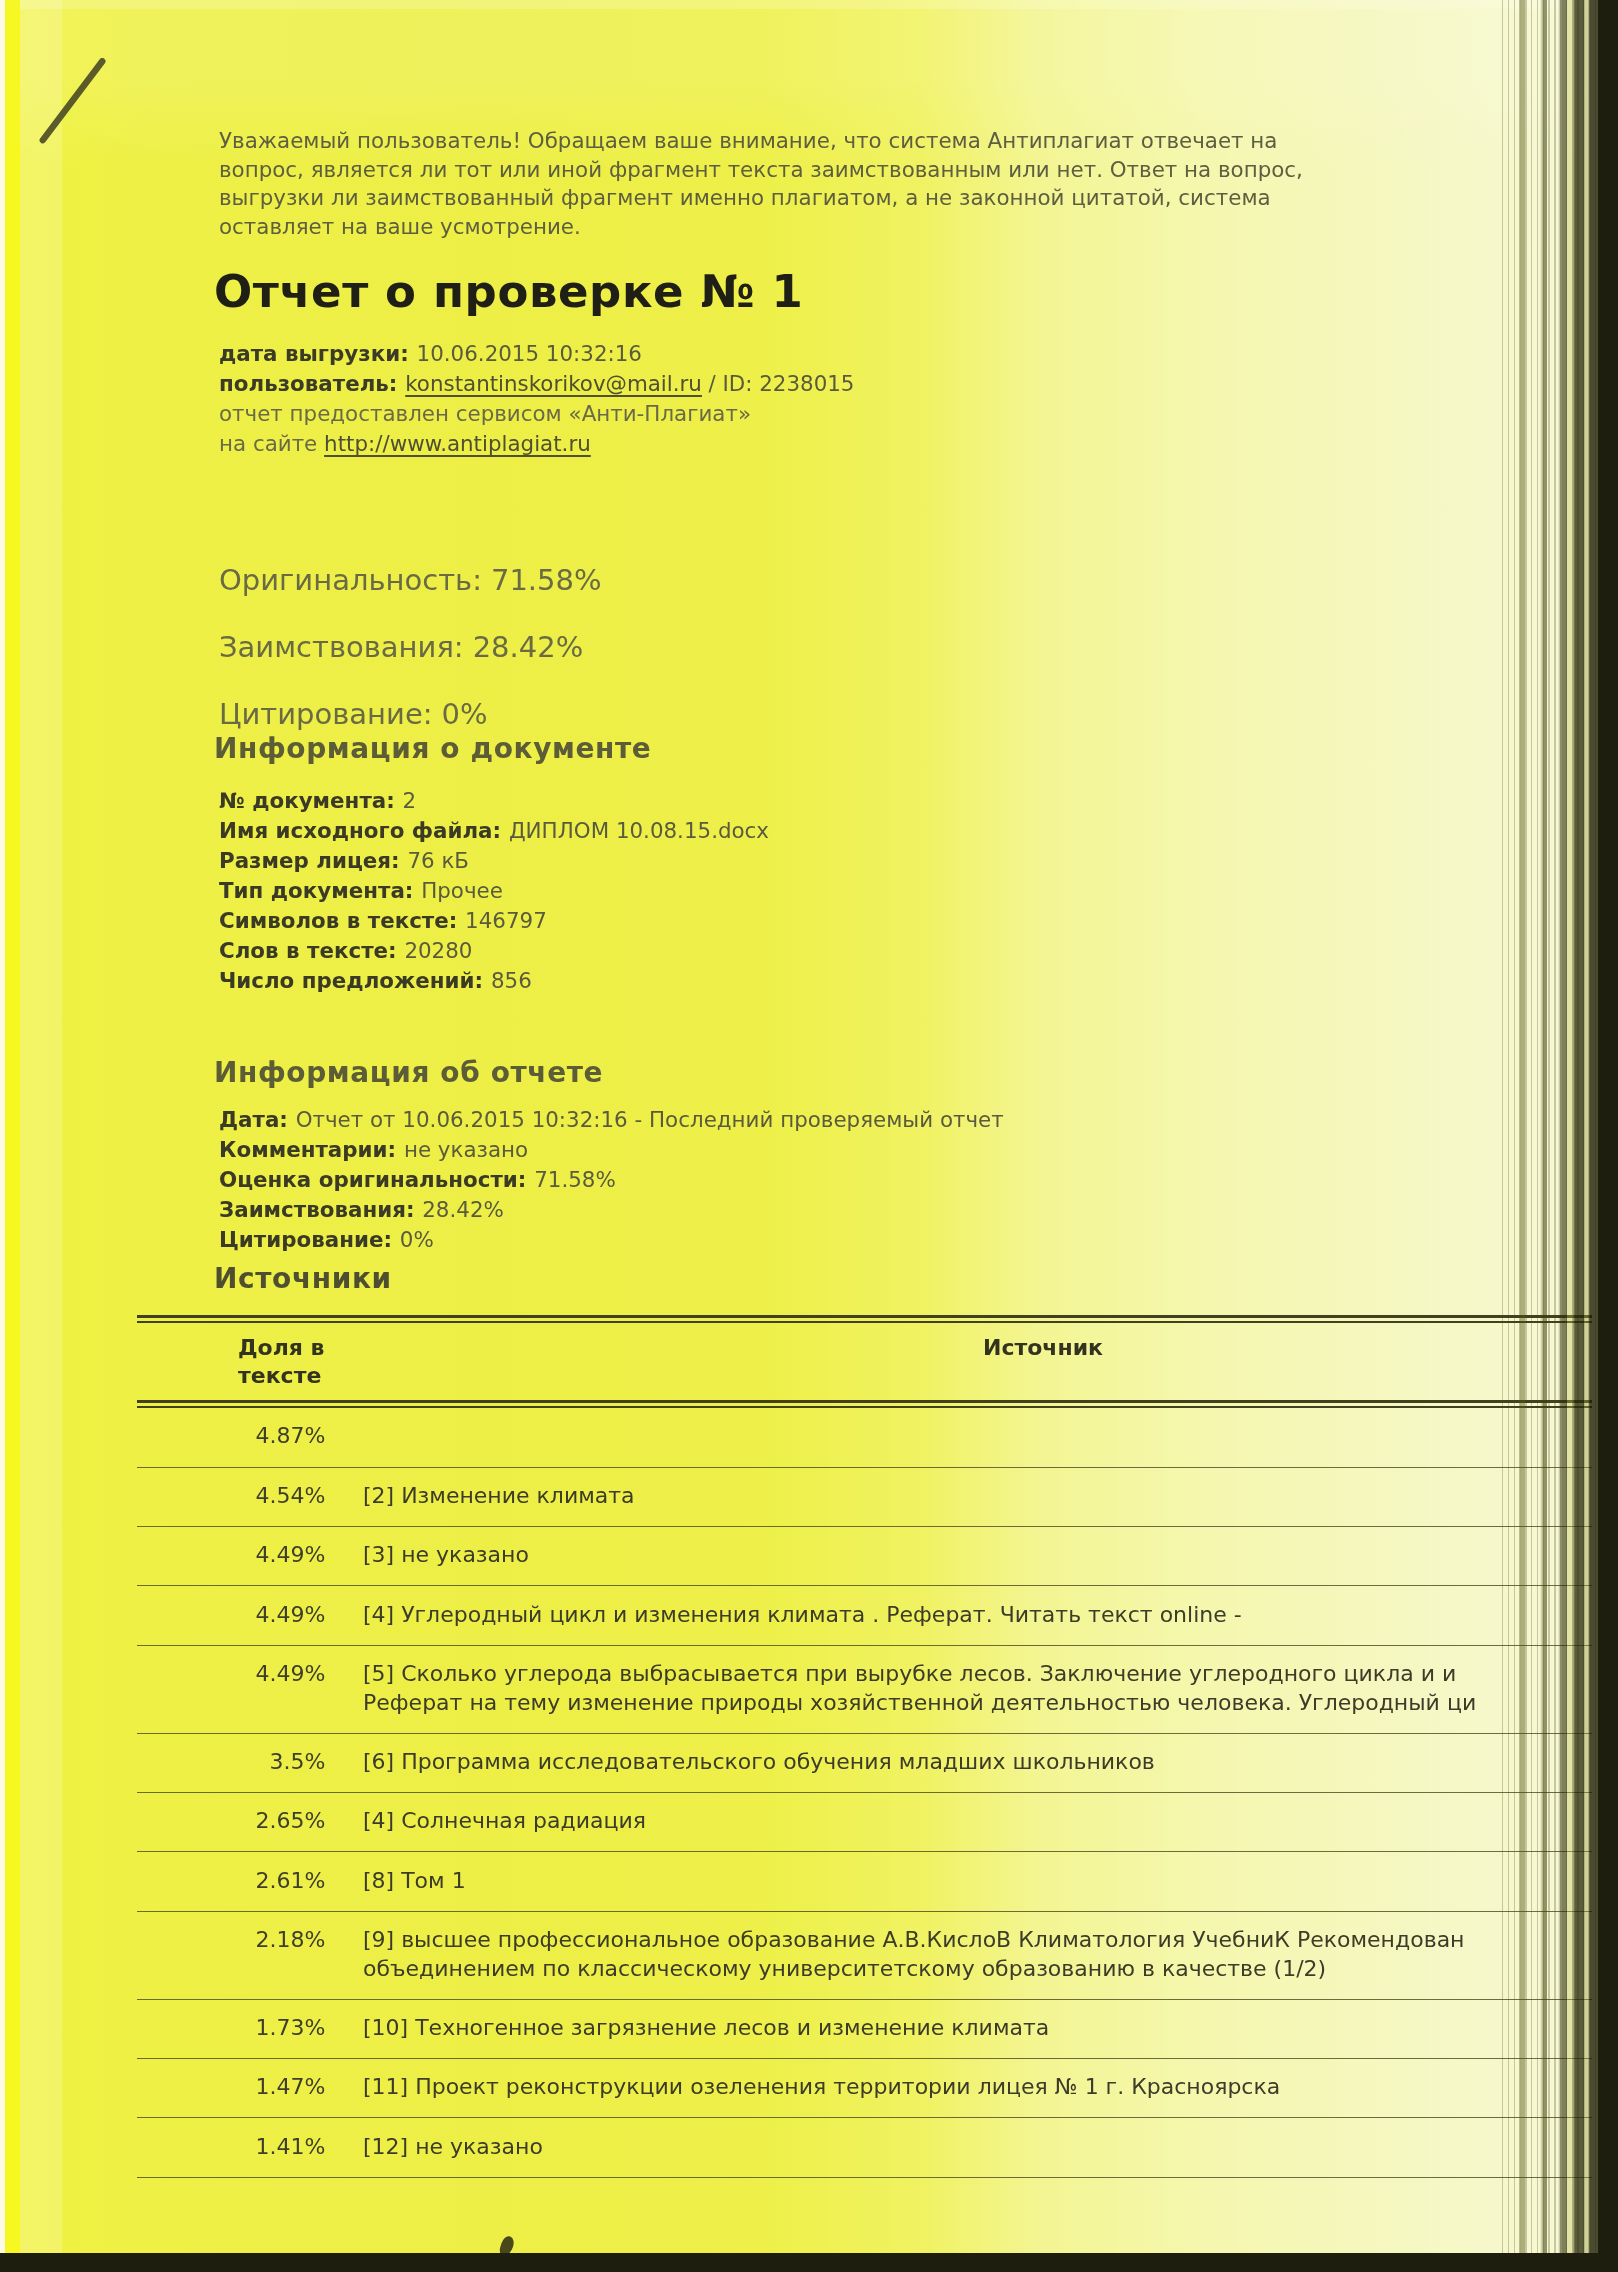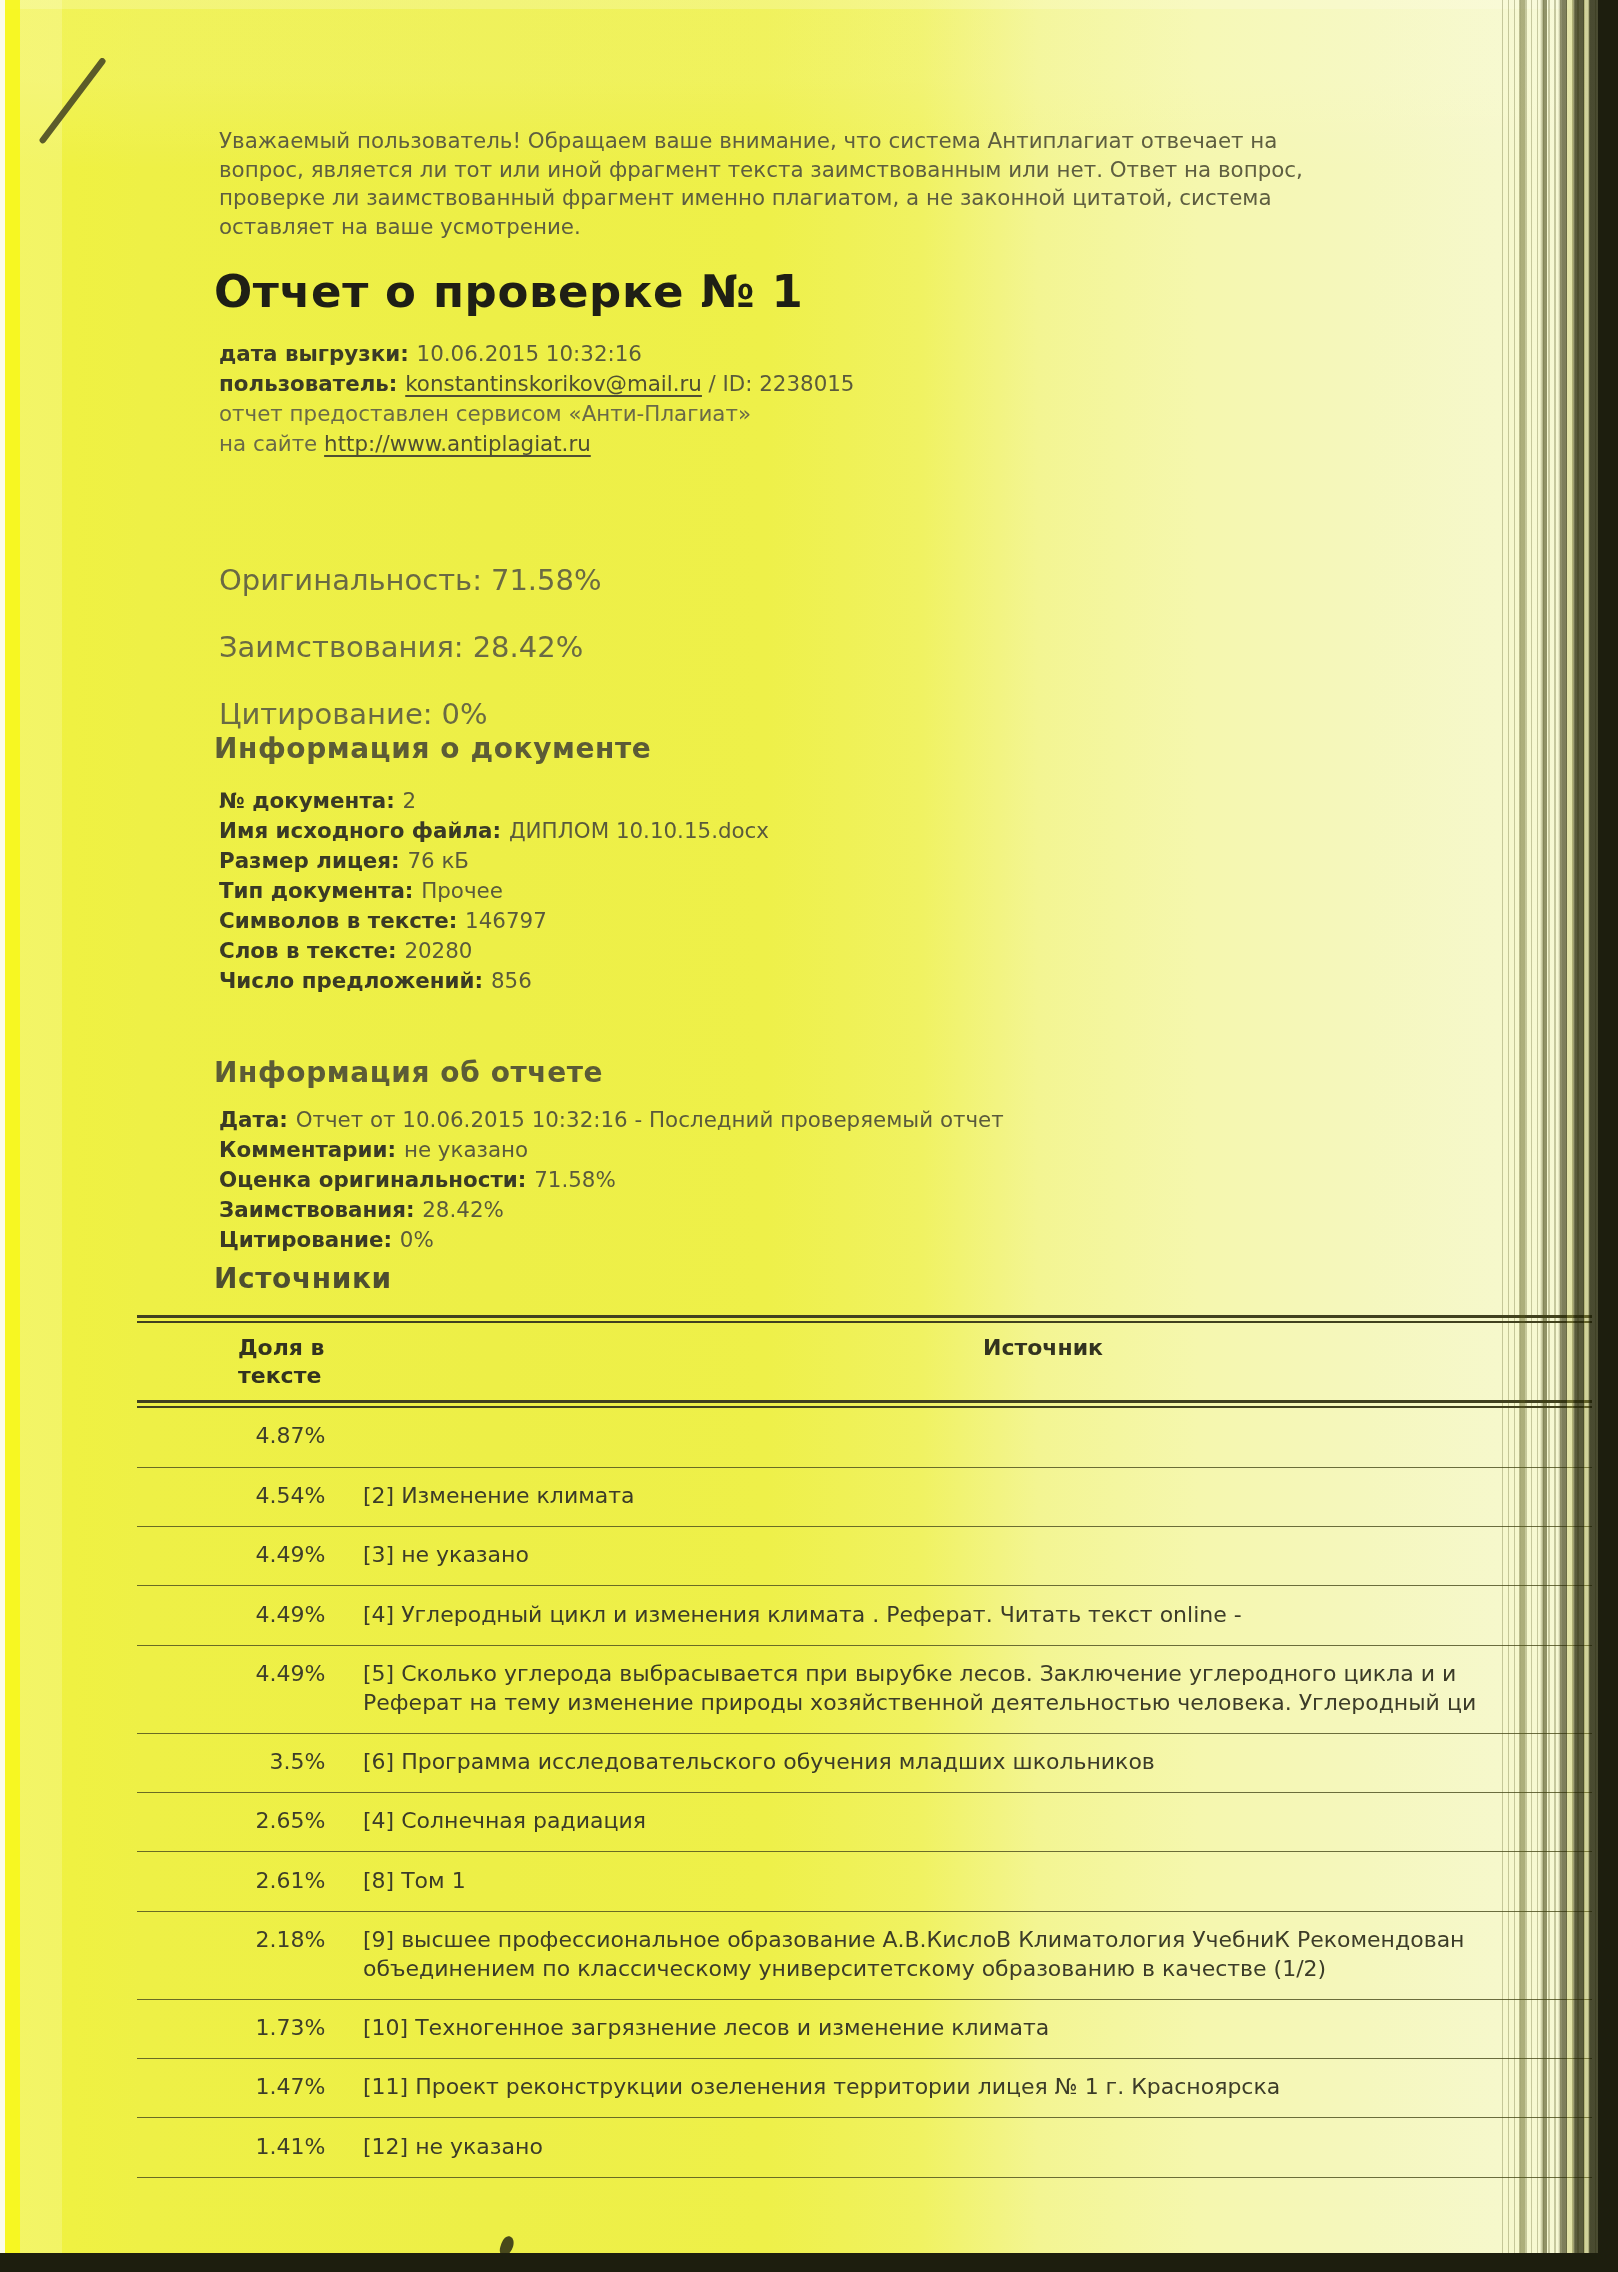--- a/index.html
+++ b/index.html
@@ -57,21 +57,21 @@
     <div class="edge-bright"></div>
     <div class="edge-pale"></div>
 
     <svg class="pen-mark" width="97" height="110" viewBox="0 0 150 170">
       <path d="M118 22 L26 144" stroke="#4b4b24" stroke-width="10" stroke-linecap="round" opacity="0.9"></path>
     </svg>
 
     <div class="notice">
       <span class="nline">Уважаемый пользователь! Обращаем ваше внимание, что система Антиплагиат отвечает на</span>
       <span class="nline">вопрос, является ли тот или иной фрагмент текста заимствованным или нет. Ответ на вопрос,</span>
-      <span class="nline">проверке ли заимствованный фрагмент именно плагиатом, а не законной цитатой, система</span>
+      <span class="nline">выгрузки ли заимствованный фрагмент именно плагиатом, а не законной цитатой, система</span>
       <span class="nline">оставляет на ваше усмотрение.</span>
     </div>
 
     <h1 class="title">Отчет о проверке № 1</h1>
 
     <div class="meta">
       <div class="mline">
         <b>дата выгрузки:</b><span>10.06.2015 10:32:16</span>
       </div>
       <div class="mline">
@@ -89,21 +89,21 @@
     <div class="score s2">
       <span>Заимствования:</span><span class="val">28.42%</span>
     </div>
     <div class="score s3">
       <span>Цитирование:</span><span class="val">0%</span>
     </div>
 
     <h2 class="heading h-doc">Информация о документе</h2>
     <div class="info doc-info">
       <div class="iline"><b>№ документа:</b><span>2</span></div>
-      <div class="iline"><b>Имя исходного файла:</b><span>ДИПЛОМ 10.10.15.docx</span></div>
+      <div class="iline"><b>Имя исходного файла:</b><span>ДИПЛОМ 10.08.15.docx</span></div>
       <div class="iline"><b>Размер лицея:</b><span>76 кБ</span></div>
       <div class="iline"><b>Тип документа:</b><span>Прочее</span></div>
       <div class="iline"><b>Символов в тексте:</b><span>146797</span></div>
       <div class="iline"><b>Слов в тексте:</b><span>20280</span></div>
       <div class="iline"><b>Число предложений:</b><span>856</span></div>
     </div>
 
     <h2 class="heading h-rep">Информация об отчете</h2>
     <div class="info rep-info">
       <div class="iline"><b>Дата:</b><span>Отчет от 10.06.2015 10:32:16 - Последний проверяемый отчет</span></div>

